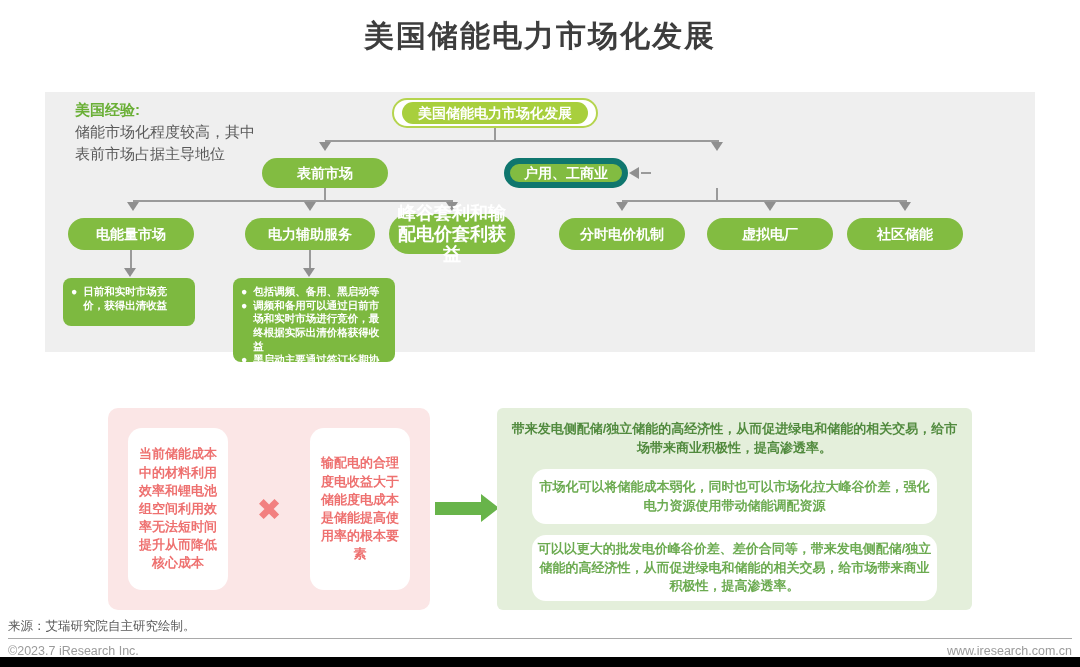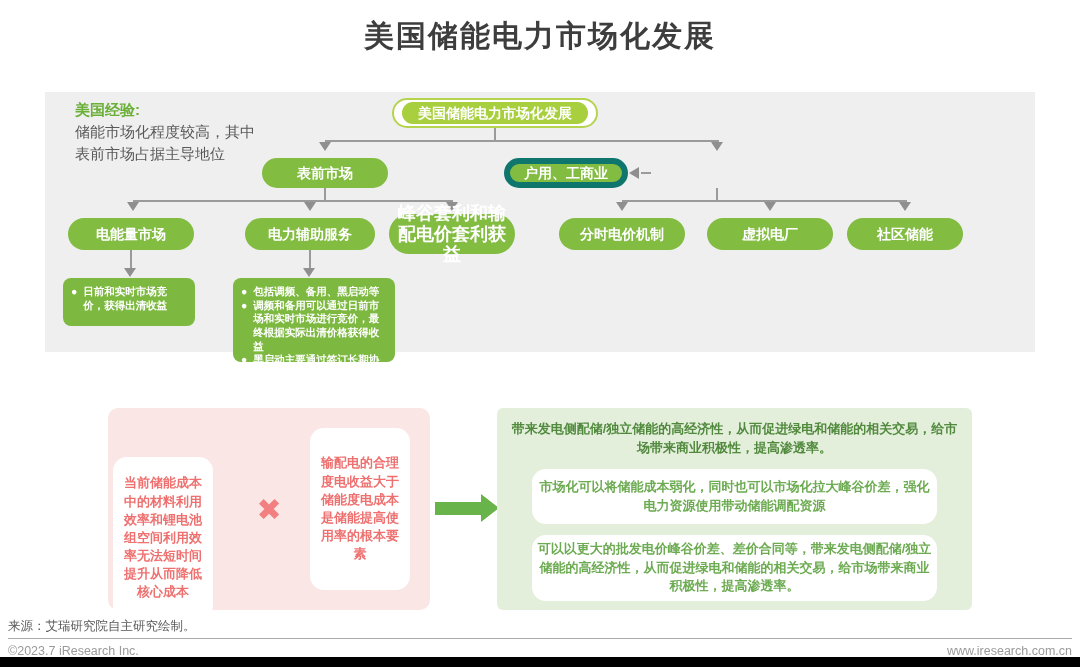--- a/index.html
+++ b/index.html
@@ -146,21 +146,21 @@
         </li>
         <li>
           <span class="blt">●</span>
           <span>黑启动主要通过签订长期协议获益</span>
         </li>
       </ul>
     </div>
   </div>
 
   <div class="pink-box">
-    <div class="white-card pink-card" style="left:5px;margin-top:29px;">当前储能成本中的材料利用效率和锂电池组空间利用效率无法短时间提升从而降低核心成本</div>
+    <div class="white-card pink-card" style="left:20px;">当前储能成本中的材料利用效率和锂电池组空间利用效率无法短时间提升从而降低核心成本</div>
     <div class="cross">✖</div>
     <div class="white-card pink-card" style="left:202px;">输配电的合理度电收益大于储能度电成本是储能提高使用率的根本要素</div>
   </div>
 
   <div class="fwd-arrow-shaft"></div>
   <div class="fwd-arrow-head"></div>
 
   <div class="green-box">
     <div class="green-head">带来发电侧配储/独立储能的高经济性，从而促进绿电和储能的相关交易，给市场带来商业积极性，提高渗透率。</div>
     <div class="white-card green-card gc1">市场化可以将储能成本弱化，同时也可以市场化拉大峰谷价差，强化电力资源使用带动储能调配资源</div>

